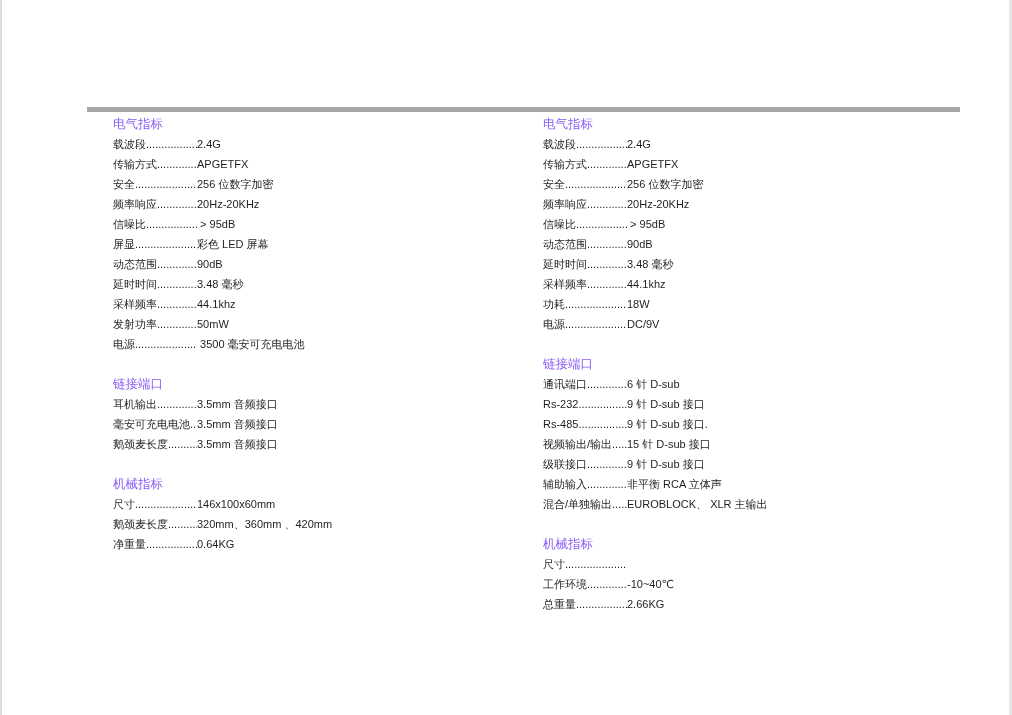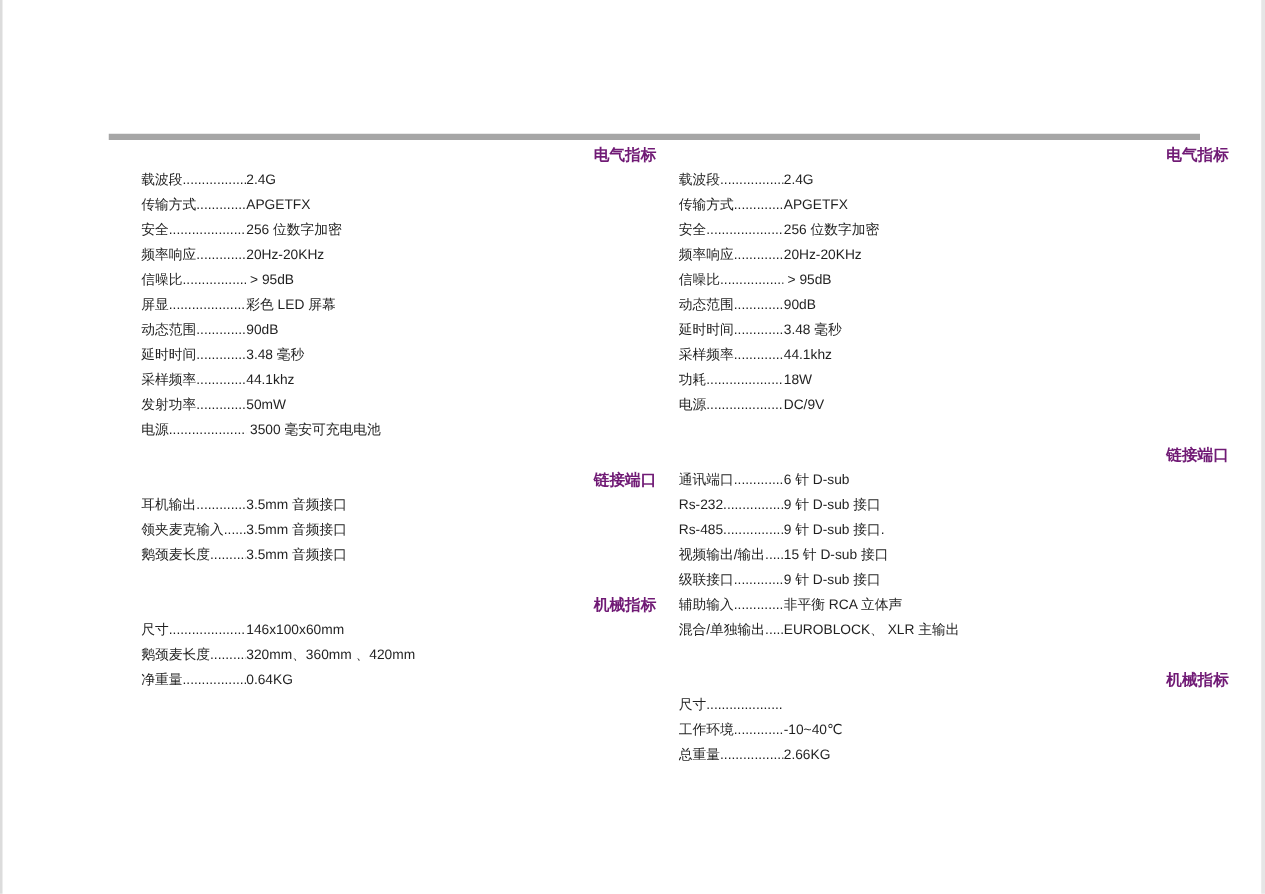--- a/index.html
+++ b/index.html
@@ -35,24 +35,23 @@
     font-weight: bold;
     line-height: 18px;
     color: #000000;
     letter-spacing: 0.2px;
     white-space: nowrap;
   }
   .sections { margin-top: 27px; }
   .section + .section { margin-top: 20px; }
   .section-heading {
     font-size: 12.5px;
-    font-weight: bold;
+    font-weight: normal;
     line-height: 20px;
-    color: #701a75;
-    text-align: right;
+    color: #8b5cf6;
   }
   .spec-row {
     display: flex;
     align-items: baseline;
     font-size: 11px;
     line-height: 20px;
     height: 20px;
   }
   .spec-head {
     width: 84px;
@@ -168,21 +167,21 @@
     <div class="section-rows">
             <div class="spec-row">
     <span class="spec-head">
       <span class="spec-label">耳机输出</span>
       <span class="dot-leader">............................................................</span>
     </span>
     <span class="spec-value">3.5mm 音频接口</span>
   </div>
             <div class="spec-row">
     <span class="spec-head">
-      <span class="spec-label">领夹麦克输入</span>
+      <span class="spec-label">毫安可充电电池</span>
       <span class="dot-leader">............................................................</span>
     </span>
     <span class="spec-value">3.5mm 音频接口</span>
   </div>
             <div class="spec-row">
     <span class="spec-head">
       <span class="spec-label">鹅颈麦长度</span>
       <span class="dot-leader">............................................................</span>
     </span>
     <span class="spec-value">3.5mm 音频接口</span>

